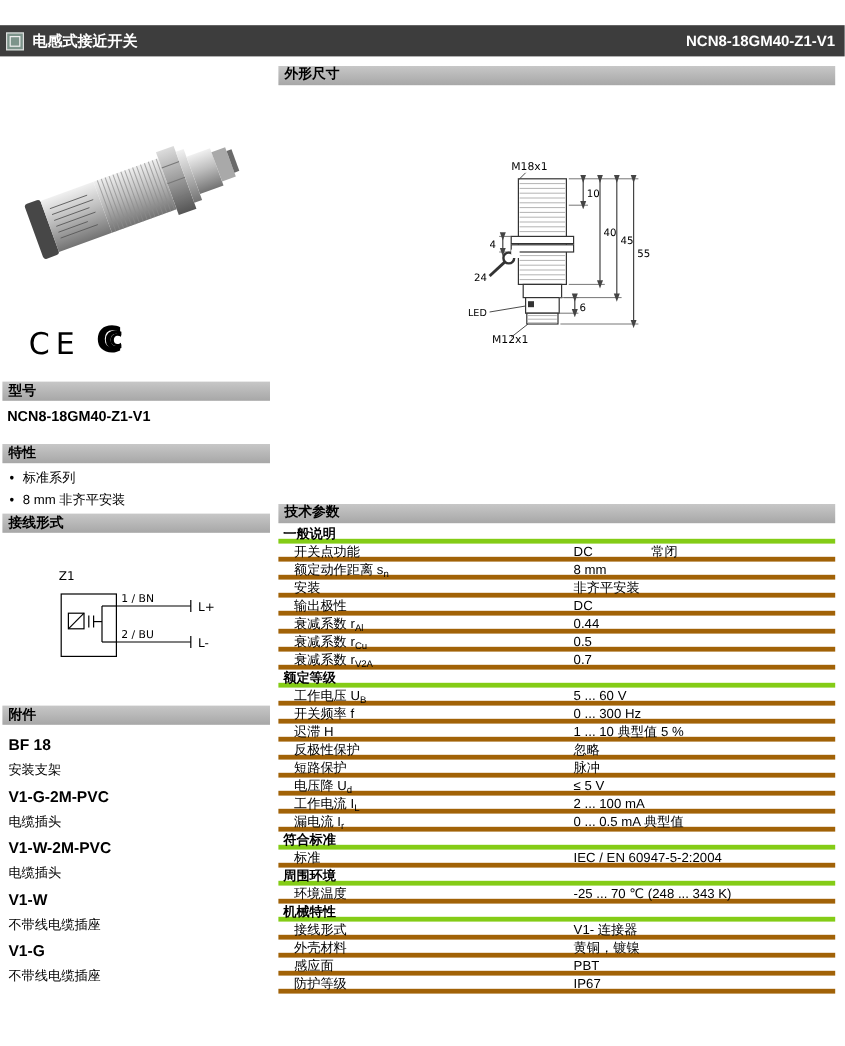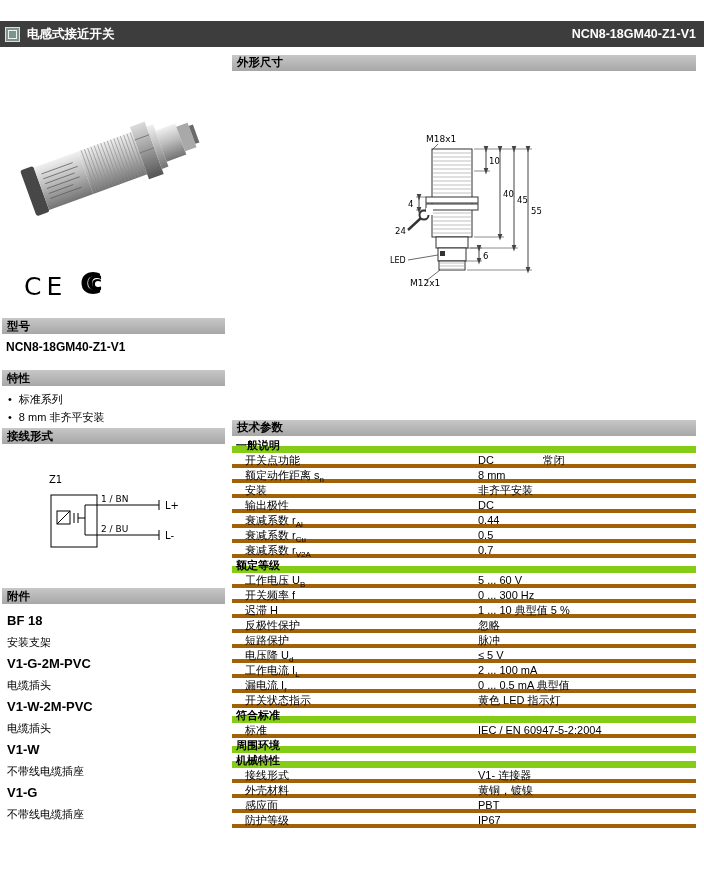--- a/index.html
+++ b/index.html
@@ -36,21 +36,21 @@
   #ccc-mark span:nth-child(2){ font-size:21px; margin-left:-15px; }
   #ccc-mark span:nth-child(3){ font-size:14px; margin-left:-11px; }
   #acc-list .acc-name { font-weight:bold; height:21.5px; line-height:21.5px; font-size:13px; padding-left:3px; }
   #acc-list .acc-desc { height:21.5px; line-height:21.5px; padding-left:3px; }
   
   svg { overflow:visible; }
   svg text { font-family:"DejaVu Sans","Liberation Sans",sans-serif; }
   
   #tech-table { position:absolute; left:0; top:412px; width:464px; }
   .tgroup { height:15px; line-height:14.5px; font-weight:bold; padding-left:4px;
-    border-bottom:7px solid #84cc16; }
+    border-bottom:4px solid #84cc16; }
   .trow { display:flex; height:15px; line-height:14.5px; border-bottom:4px solid #a16207; }
   .tlabel { width:198px; padding-left:13px; white-space:nowrap; }
   .tval { white-space:pre;margin-left:48px; }
   sub.sb { font-size:8px; }
 </style>
 </head>
 <body>
 
 <div id="topbar">
   <span class="icon"></span>
@@ -269,32 +269,32 @@
         <div class="tval">≤ 5 V</div>
       </div>
     <div class="trow">
         <div class="tlabel"><span>工作电流 I</span><sub class="sb">L</sub></div>
         <div class="tval">2 ... 100 mA</div>
       </div>
     <div class="trow">
         <div class="tlabel"><span>漏电流 I</span><sub class="sb">r</sub></div>
         <div class="tval">0 ... 0.5 mA 典型值</div>
       </div>
-    <div class="trow">
-        <div class="tlabel"><span>开关状态指示</span><sub class="sb"></sub></div>
-        <div class="tval">黄色 LED 指示灯</div>
-      </div>
 
     <div class="tgroup">符合标准</div>
     <div class="trow">
         <div class="tlabel"><span>标准</span><sub class="sb"></sub></div>
         <div class="tval">IEC / EN 60947-5-2:2004</div>
       </div>
 
     <div class="tgroup">周围环境</div>
+    <div class="trow">
+        <div class="tlabel"><span>环境温度</span><sub class="sb"></sub></div>
+        <div class="tval">-25 ... 70 ℃ (248 ... 343 K)</div>
+      </div>
 
     <div class="tgroup">机械特性</div>
     <div class="trow">
         <div class="tlabel"><span>接线形式</span><sub class="sb"></sub></div>
         <div class="tval">V1- 连接器</div>
       </div>
     <div class="trow">
         <div class="tlabel"><span>外壳材料</span><sub class="sb"></sub></div>
         <div class="tval">黄铜，镀镍</div>
       </div>

